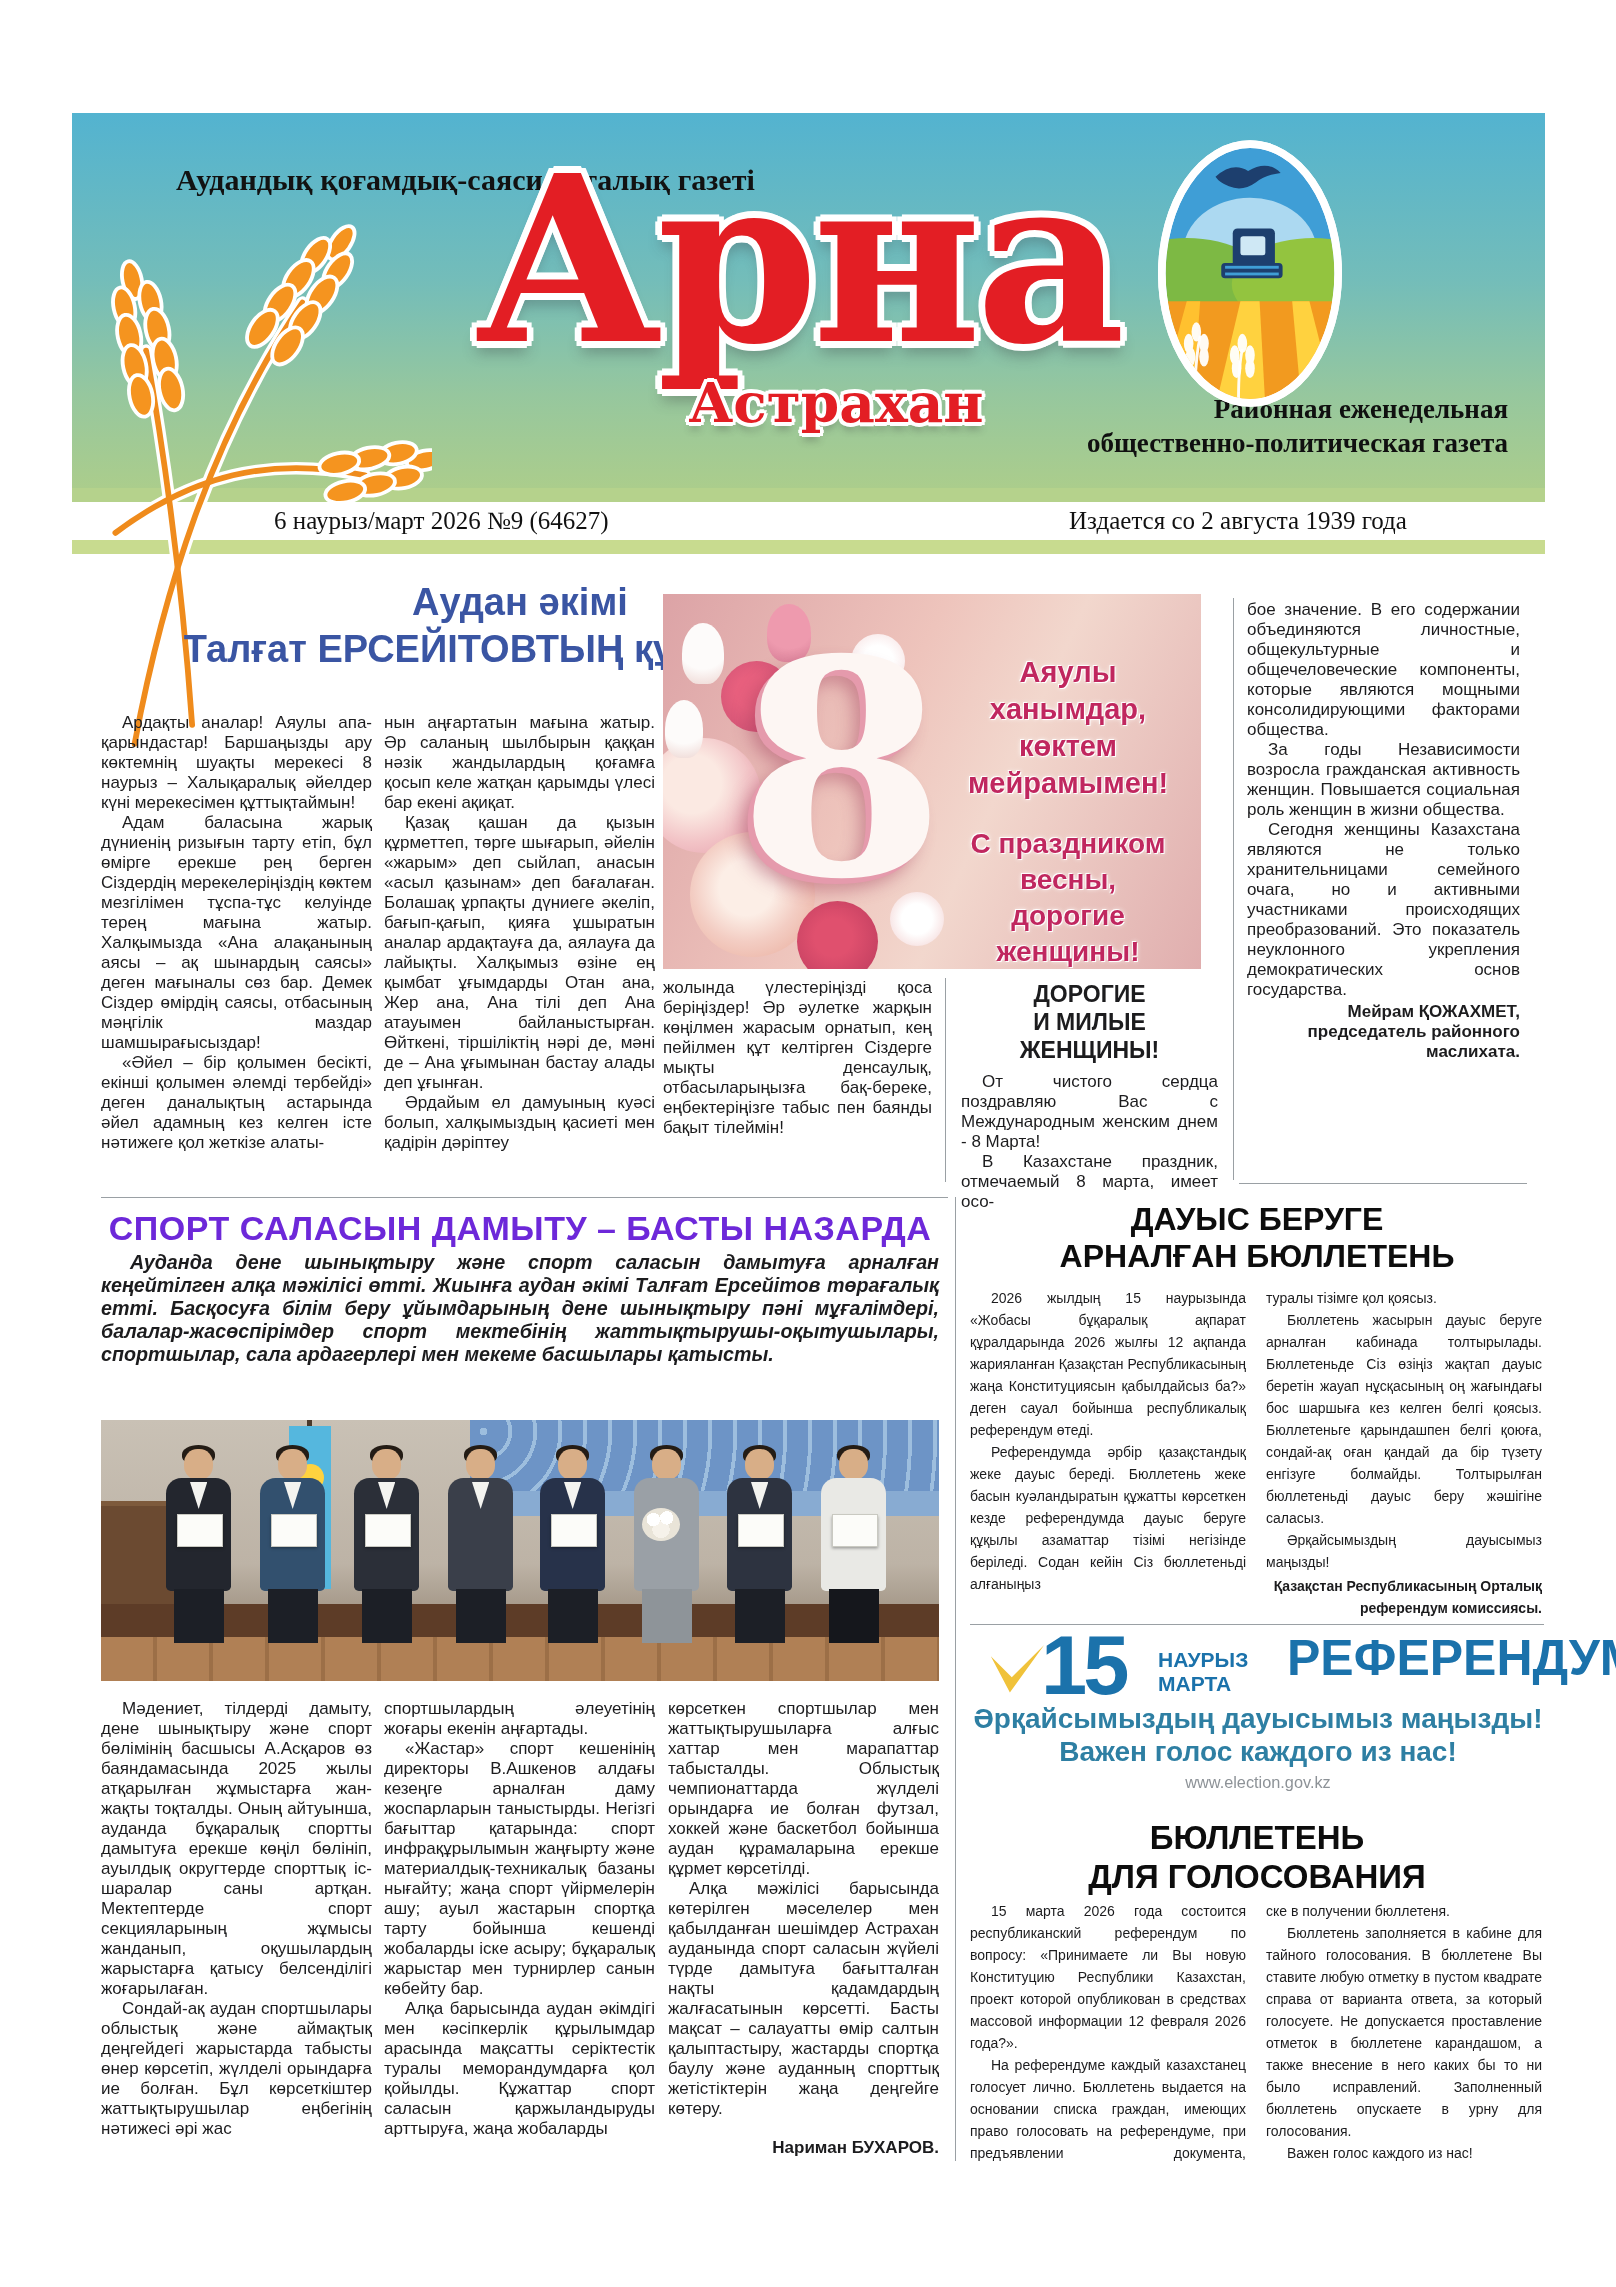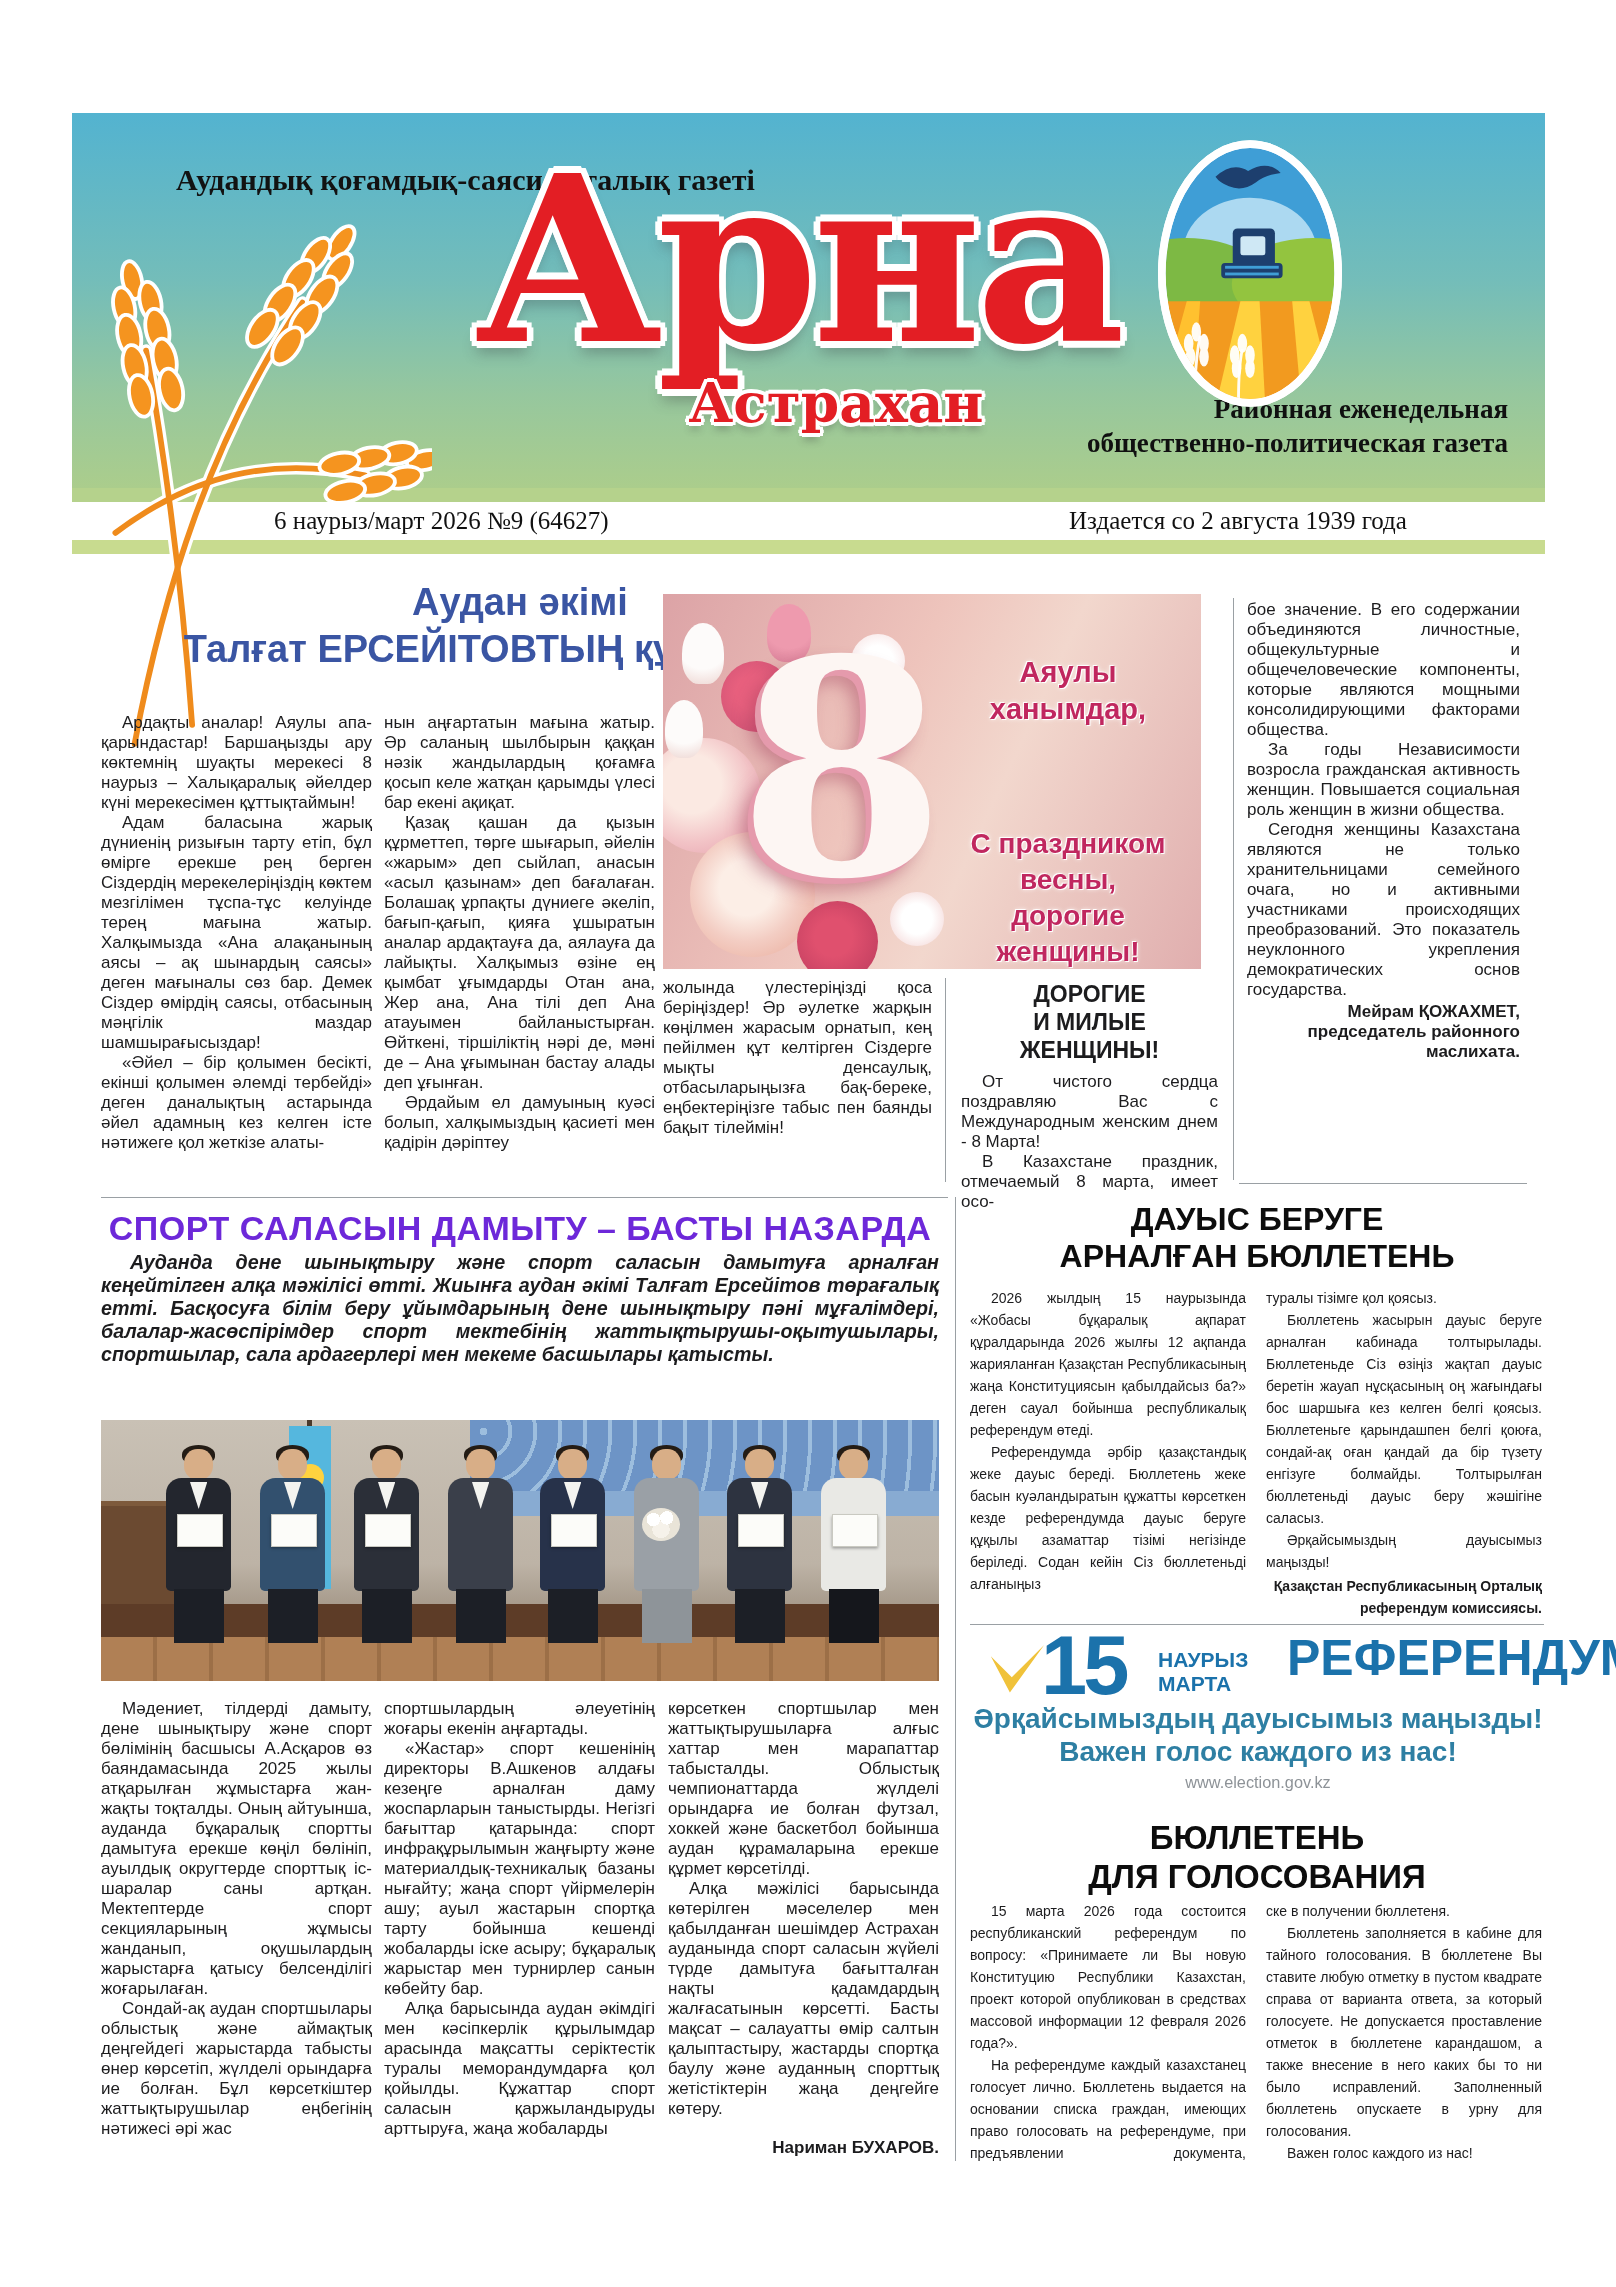--- a/index.html
+++ b/index.html
@@ -250,20 +250,21 @@
     <div class="bloom" style="left:134px;top:307px;width:81px;height:81px;background:radial-gradient(circle at 45% 45%,#e0506e 0 30%,#b93a5c 100%);"></div>
     <div class="bloom" style="left:19px;top:29px;width:42px;height:61px;background:radial-gradient(circle at 50% 35%,#fdfbfa 0 55%,#eed7d3 100%);border-radius:50% 50% 40% 40%;"></div>
     <div class="bloom" style="left:1.9px;top:106px;width:38px;height:58px;background:radial-gradient(circle at 50% 35%,#fdfbfa 0 55%,#eed7d3 100%);border-radius:50% 50% 40% 40%;"></div>
     <div class="bloom" style="left:104px;top:9.6px;width:44px;height:58px;background:radial-gradient(circle at 50% 35%,#ee9aae 0 55%,#d77f97 100%);border-radius:50% 50% 40% 40%;"></div>
     <div class="bloom" style="left:188px;top:40px;width:54px;height:54px;background:radial-gradient(circle at 50% 50%,#fff 0 40%,#f6dede 100%);"></div>
     <div class="bloom" style="left:227px;top:298px;width:54px;height:54px;background:radial-gradient(circle at 50% 50%,#fff 0 40%,#f2cfcf 100%);"></div>
     <div class="bloom" style="left:202px;top:192px;width:46px;height:46px;background:radial-gradient(circle at 45% 45%,#f7c9d2 0 40%,#e8a2b4 100%);"></div>
     <div class="card-num">8</div>
     <div class="card-kk">
       <div>Аяулы ханымдар,</div>
+      <div>көктем мейрамымен!</div>
     </div>
     <div class="card-ru">
       <div>С праздником весны,</div>
       <div>дорогие женщины!</div>
     </div>
   </div>
 
   <div class="col" style="left:663px;top:978px;width:269px;" data-cont="">
       <p>жолында үлестеріңізді қоса беріңіздер! Әр әулетке жарқын көңілмен жарасым орнатып, кең пейілмен құт келтірген Сіздерге мықты денсаулық, отбасыларыңызға бақ-береке, еңбектеріңізге табыс пен баянды бақыт тілеймін!</p>
     </div>

